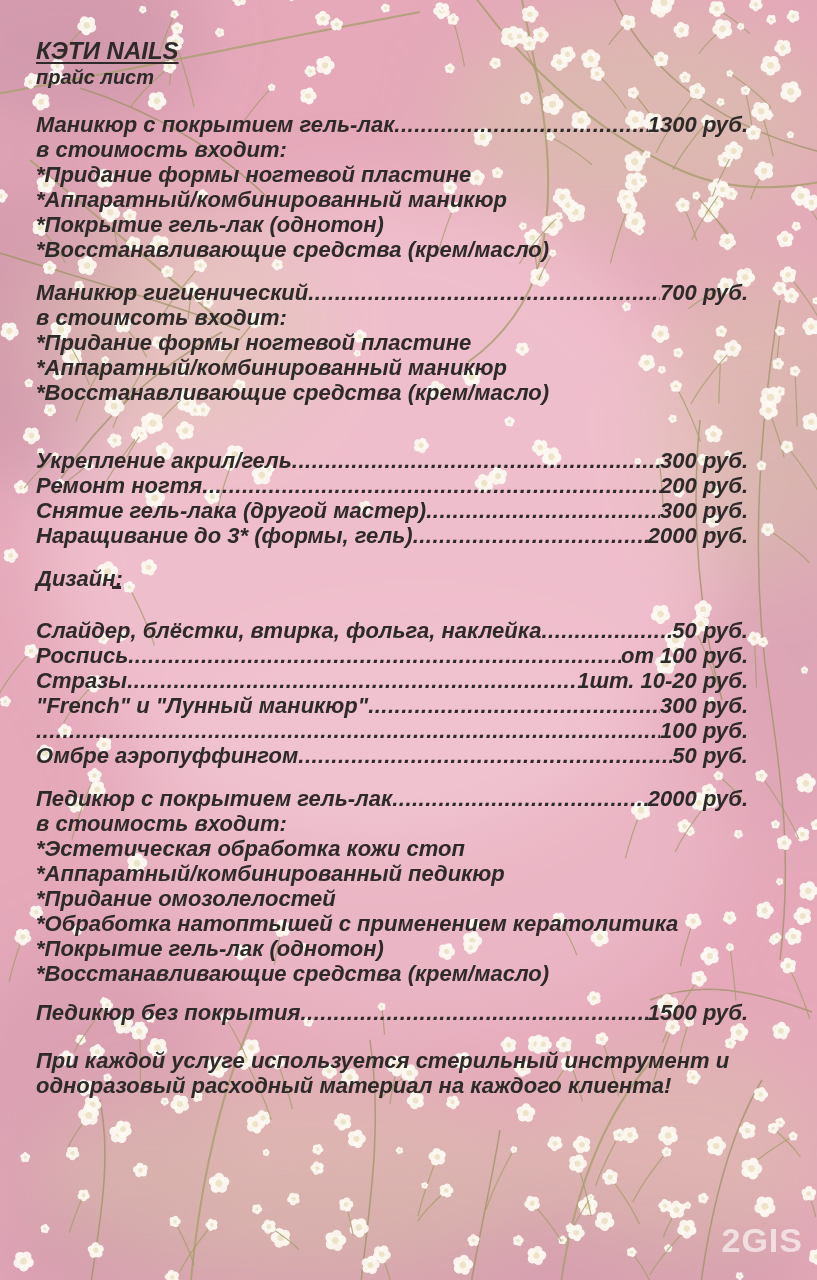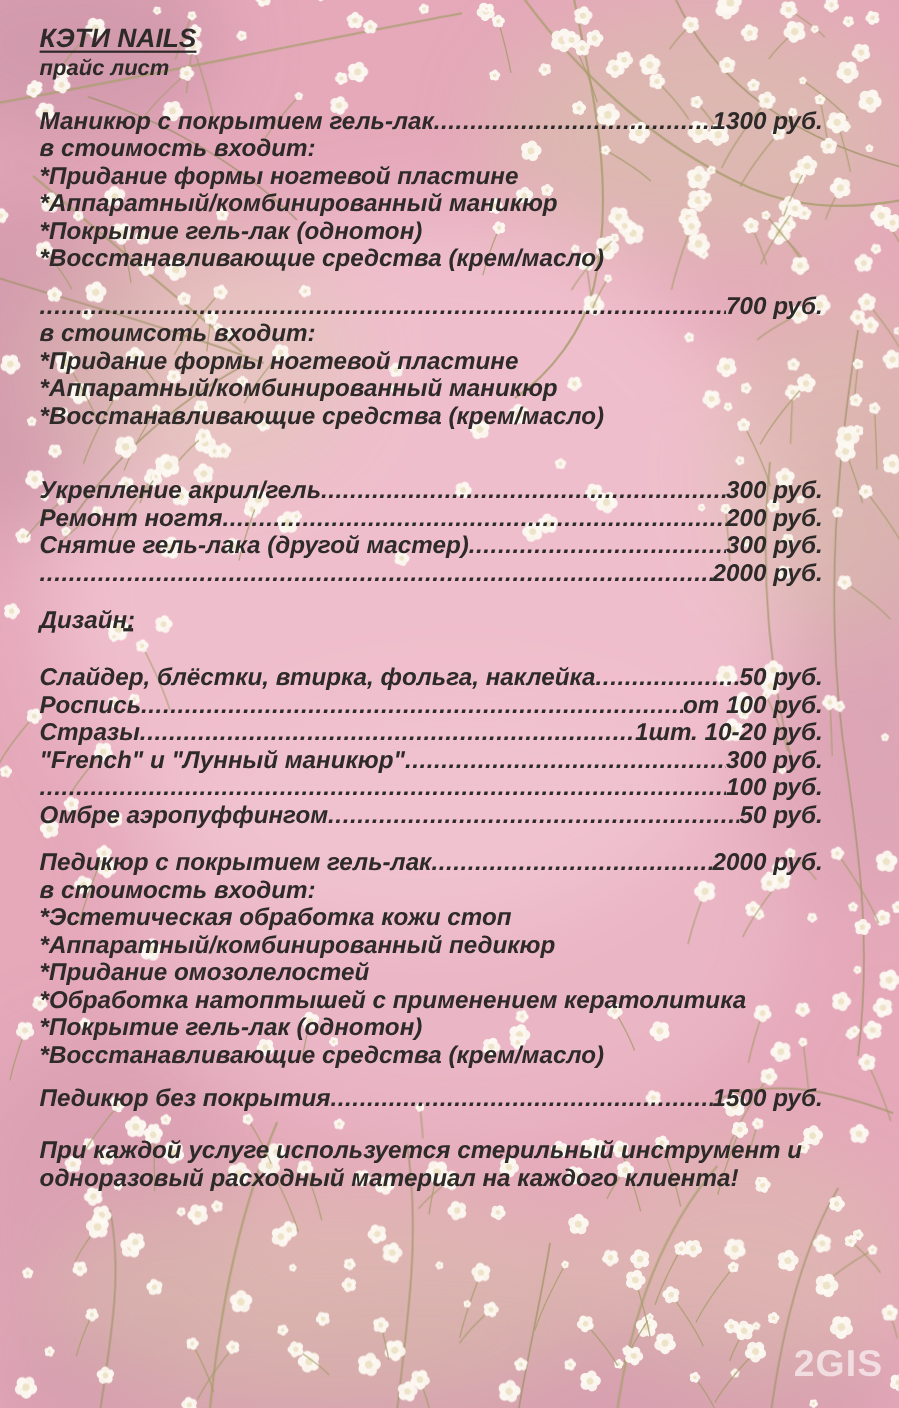--- a/index.html
+++ b/index.html
@@ -6,24 +6,24 @@
   .page{
     position:relative;
     width:817px;height:1280px;
     overflow:hidden;
     background:#e5a9ba;
     font-family:"Liberation Sans",sans-serif;
   }
   .bg{position:absolute;left:0;top:0;width:817px;height:1280px;display:block;}
   .content{
     position:absolute;left:36px;top:0;width:712px;
-    padding-top:12px;
+    padding-top:37px;
     color:#2d2a29;
     font-weight:bold;font-style:italic;
-    font-size:22px;line-height:25px;margin-top:10px;
+    font-size:22px;line-height:25px;
   }
   .title{font-size:24px;line-height:27px;}
   .title span{text-decoration:underline;text-decoration-thickness:2px;text-underline-offset:3px;}
   .subtitle{font-size:20px;line-height:27px;}
   .row{display:flex;align-items:baseline;width:100%;}
   .nm{white-space:nowrap;flex:0 0 auto;}
   .dots{flex:1 1 auto;overflow:hidden;white-space:nowrap;letter-spacing:.5px;}
   .pr{white-space:nowrap;flex:0 0 auto;}
   .line{white-space:nowrap;}
   .sec1{margin-top:21px;}
@@ -633,20 +633,21 @@
       </div>
       <div class="line">в стоимость входит:</div>
       <div class="line">*Придание формы ногтевой пластине</div>
       <div class="line">*Аппаратный/комбинированный маникюр</div>
       <div class="line">*Покрытие гель-лак (однотон)</div>
       <div class="line">*Восстанавливающие средства (крем/масло)</div>
     </section>
 
     <section class="sec2">
       <div class="row">
+        <span class="nm">Маникюр гигиенический</span>
         <span class="dots">....................................................................................................................................................................................</span>
         <span class="pr">700 руб.</span>
       </div>
       <div class="line">в стоимсоть входит:</div>
       <div class="line">*Придание формы ногтевой пластине</div>
       <div class="line">*Аппаратный/комбинированный маникюр</div>
       <div class="line">*Восстанавливающие средства (крем/масло)</div>
     </section>
 
     <section class="extras">
@@ -659,20 +660,21 @@
         <span class="nm">Ремонт ногтя</span>
         <span class="dots">....................................................................................................................................................................................</span>
         <span class="pr">200 руб.</span>
       </div>
       <div class="row">
         <span class="nm">Снятие гель-лака (другой мастер)</span>
         <span class="dots">....................................................................................................................................................................................</span>
         <span class="pr">300 руб.</span>
       </div>
       <div class="row">
+        <span class="nm">Наращивание до 3* (формы, гель)</span>
         <span class="dots">....................................................................................................................................................................................</span>
         <span class="pr">2000 руб.</span>
       </div>
     </section>
 
     <div class="design-head"><span>Дизайн:</span></div>
 
     <section class="design-rows">
       <div class="row">
         <span class="nm">Слайдер, блёстки, втирка, фольга, наклейка</span>

